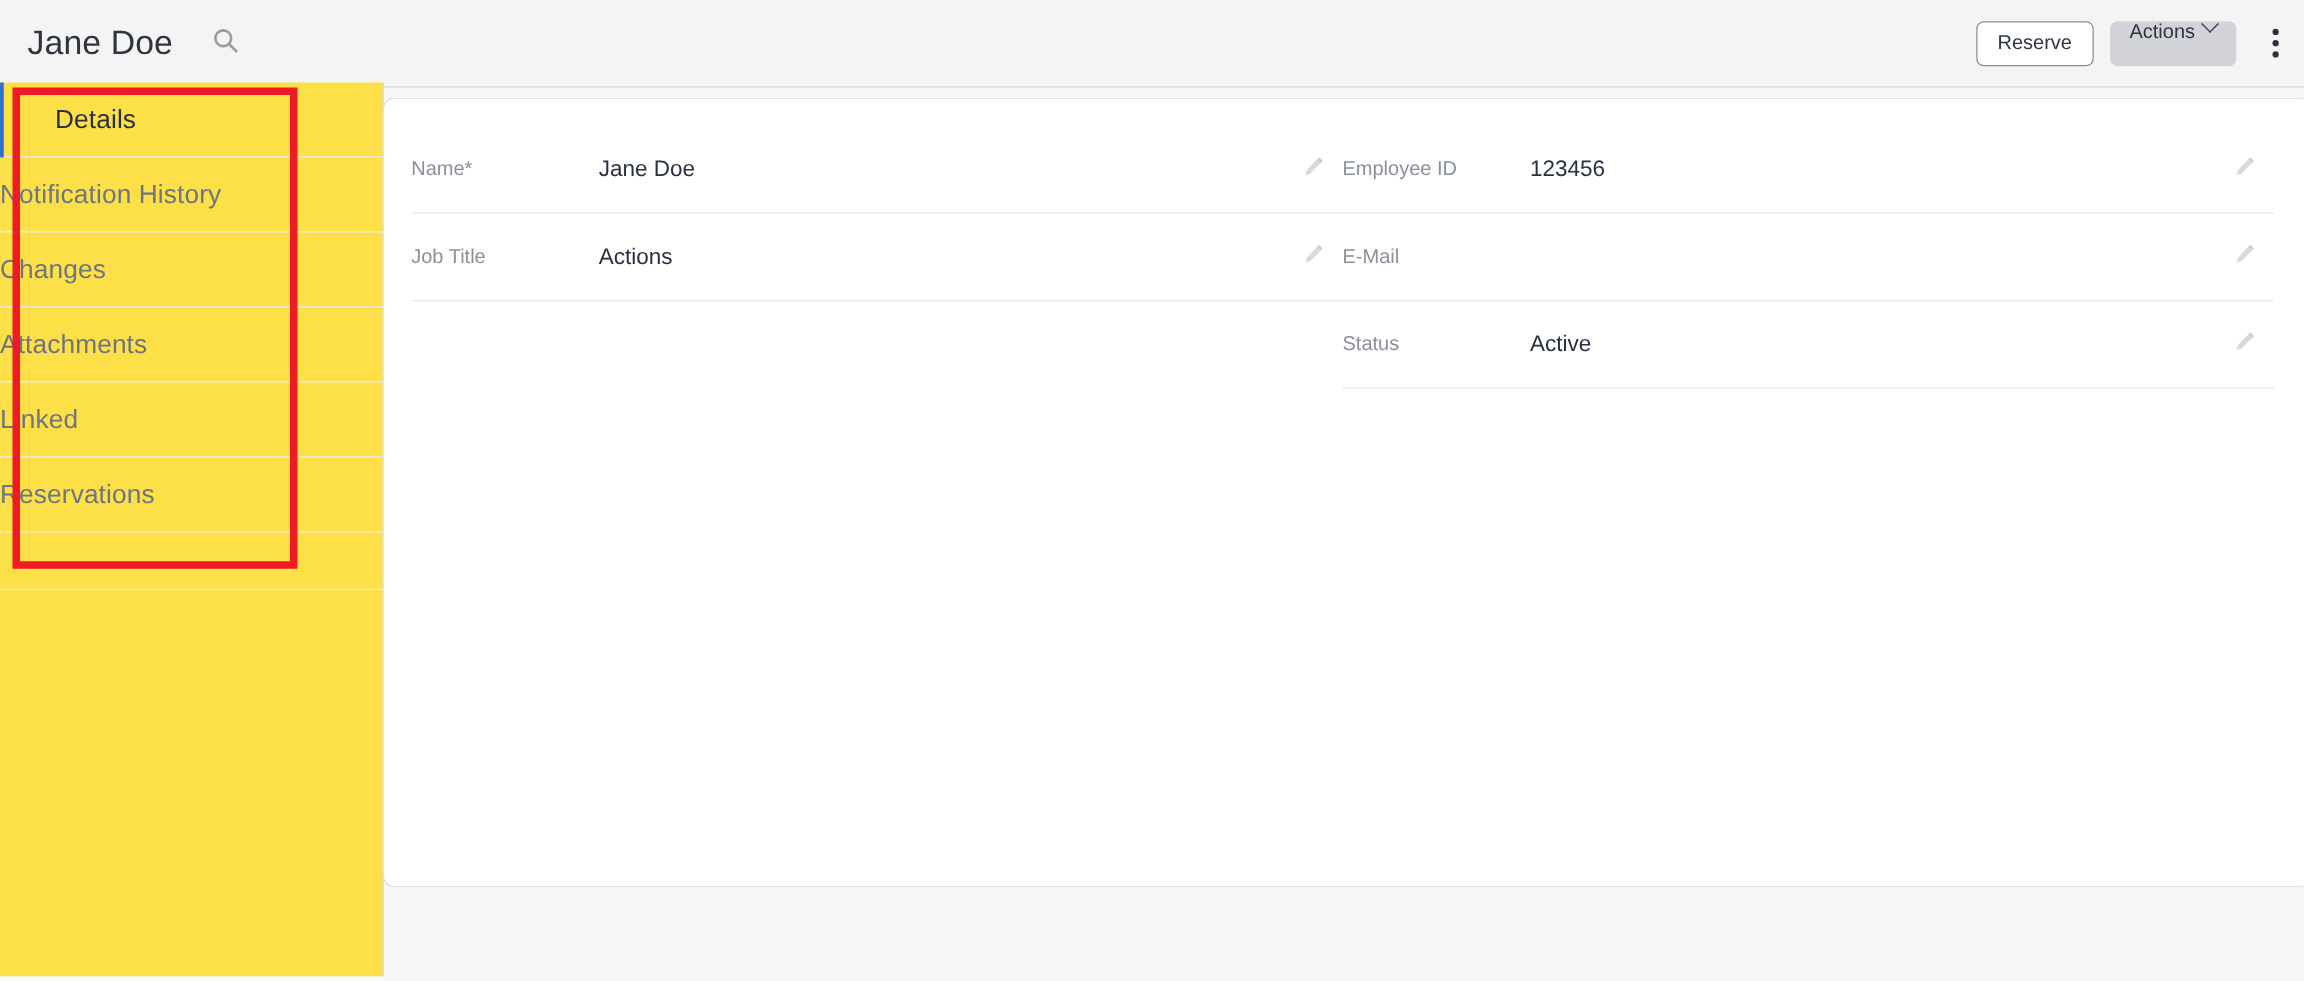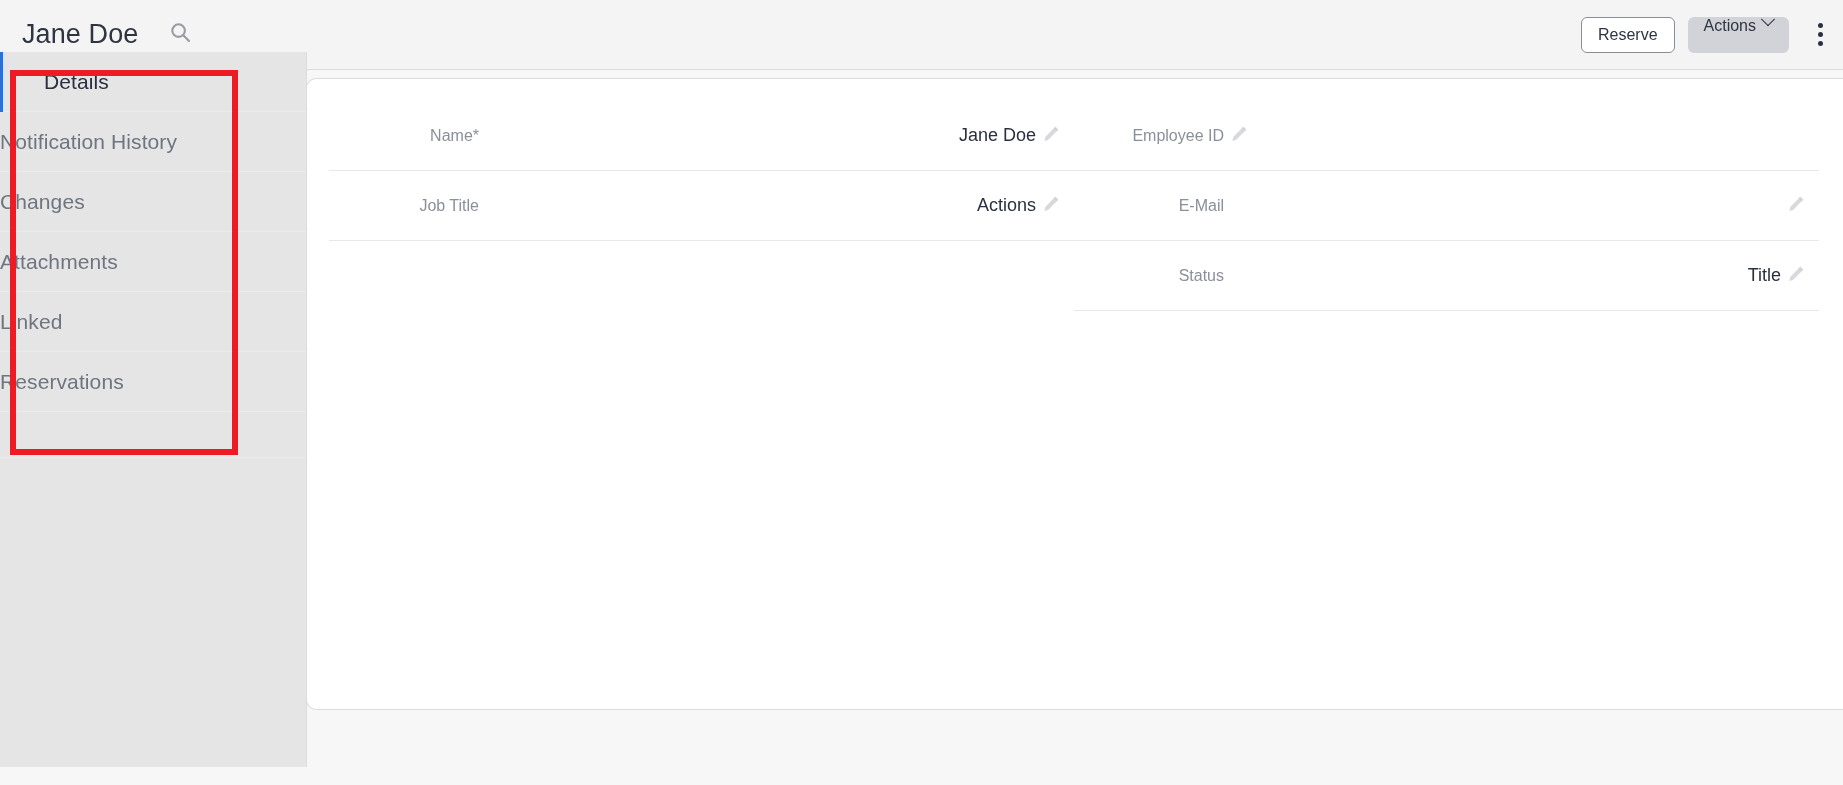--- a/index.html
+++ b/index.html
@@ -98,24 +98,24 @@
   .kebab-btn i {
     display: block;
     width: 5px; height: 5px;
     border-radius: 50%;
     background: #2b3040;
   }
 
   
   .sidebar {
     position: absolute;
-    left: 0; top: 52px;
+    left: 0; top: 66px;
     width: 307px;
     height: 715px;
-    background: #e5e5e5;
+    background: #fde047;
     border-right: 1px solid #dcdcdf;
     box-sizing: border-box;
   }
   .nav-item {
     position: relative;
     height: 60px;
     display: flex;
     align-items: center;
     box-sizing: border-box;
     border-bottom: 1px solid #ebebed;
@@ -169,21 +169,20 @@
     border-top-left-radius: 10px;
     border-bottom-left-radius: 10px;
     box-sizing: border-box;
   }
   .field-grid {
     position: absolute;
     left: 22px;
     top: 22px;
     width: 1490px;
     display: flex;
-    text-align: right;
   }
   .field-col {
     flex: 1 1 0;
     min-width: 0;
   }
   .field-row {
     position: relative;
     height: 70px;
     display: flex;
     align-items: center;
@@ -304,20 +303,21 @@
         </span>
       </div>
 
 
     </div>
 
     <div class="field-col">
 
       <div class="field-row">
         <span class="field-label">Employee ID</span>
+        <span class="field-value">123456</span>
         <span class="edit-icon-btn">
           <span>
             <svg width="20" height="20" viewBox="0 0 20 20">
               <path d="M14.4 2.6 L17.4 5.6 L7.1 15.9 L3.3 16.9 L4.3 13.1 Z" fill="#d8d9dd"></path>
               <path d="M13.2 3.8 L16.2 6.8" stroke="#c9cad0" stroke-width="1"></path>
             </svg>
           </span>
         </span>
       </div>
 
@@ -329,21 +329,21 @@
             <svg width="20" height="20" viewBox="0 0 20 20">
               <path d="M14.4 2.6 L17.4 5.6 L7.1 15.9 L3.3 16.9 L4.3 13.1 Z" fill="#d8d9dd"></path>
               <path d="M13.2 3.8 L16.2 6.8" stroke="#c9cad0" stroke-width="1"></path>
             </svg>
           </span>
         </span>
       </div>
 
       <div class="field-row">
         <span class="field-label">Status</span>
-        <span class="field-value">Title</span>
+        <span class="field-value">Active</span>
         <span class="edit-icon-btn">
           <span>
             <svg width="20" height="20" viewBox="0 0 20 20">
               <path d="M14.4 2.6 L17.4 5.6 L7.1 15.9 L3.3 16.9 L4.3 13.1 Z" fill="#d8d9dd"></path>
               <path d="M13.2 3.8 L16.2 6.8" stroke="#c9cad0" stroke-width="1"></path>
             </svg>
           </span>
         </span>
       </div>
 

